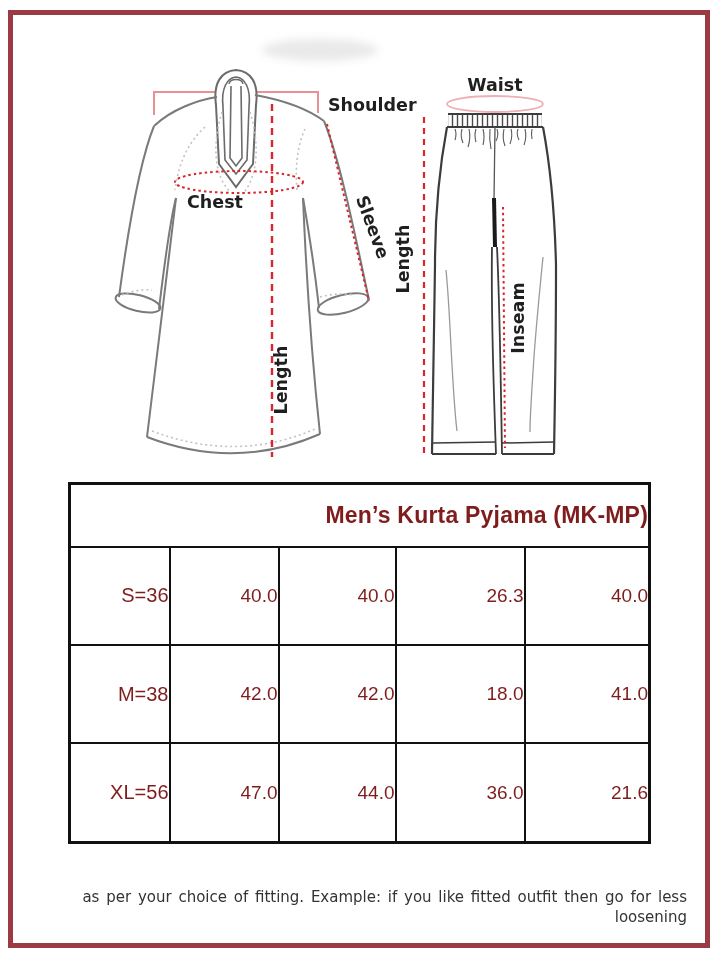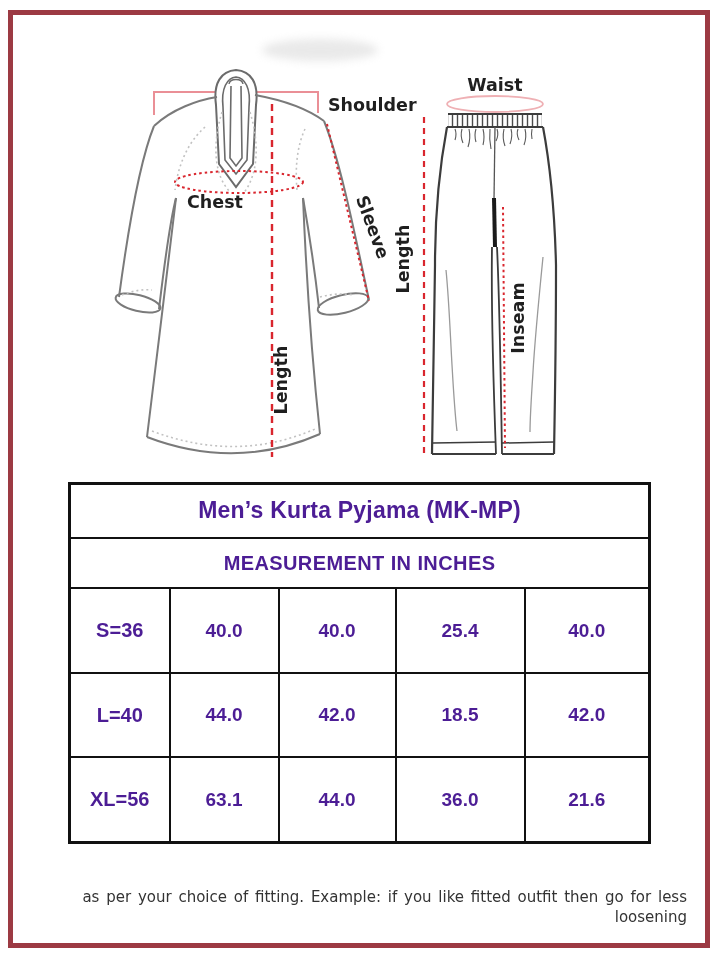--- a/index.html
+++ b/index.html
@@ -3,27 +3,27 @@
 <meta charset="utf-8">
 <style>
   html,body{margin:0;padding:0;background:#fff;}
   .page{position:relative;width:720px;height:960px;background:#ffffff;overflow:hidden;
         font-family:"Liberation Sans",sans-serif;}
   .frame{position:absolute;left:8px;top:10px;width:702px;height:938px;
          box-sizing:border-box;border:5px solid #9c3a43;pointer-events:none;}
   .diagram-svg{position:absolute;left:0;top:0;}
   .diagram-label{font-family:"DejaVu Sans",sans-serif;font-weight:600;font-size:17.5px;fill:#1f1f1f;}
   .size-table{position:absolute;left:68px;top:482px;width:580px;height:362px;
-              border-collapse:collapse;table-layout:fixed;text-align:center;color:#4c1d95;
+              border-collapse:collapse;table-layout:fixed;text-align:right;color:#7f1d1d;
               background:#fff;border:3px solid #111;}
   .size-table td,.size-table th{border:2px solid #111;padding:0;vertical-align:middle;}
   .t-title{font-size:23px;font-weight:600;height:36px;letter-spacing:.2px;}
   .t-subtitle{font-size:20px;font-weight:600;height:34px;letter-spacing:.4px;}
   .size-table th{font-size:22px;font-weight:600;height:58px;line-height:1.12;}
-  .size-table td.val{font-size:19px;font-weight:700;height:58px;}
+  .size-table td.val{font-size:19px;font-weight:400;height:58px;}
   .size-table td.size-val{font-size:20px;}
   .note{position:absolute;top:887px;right:33px;width:660px;text-align:right;
         font-family:"DejaVu Sans",sans-serif;font-size:15px;line-height:20px;
         color:#333;word-spacing:2px;}
 </style>
 </head>
 <body>
 
 <div class="page">
 
@@ -141,39 +141,36 @@
         <col style="width:109px">
         <col style="width:117px">
       <col style="width:129px">
         <col style="width:125px">
     </colgroup>
     <tbody>
       <tr>
         <td class="t-title" colspan="5">Men’s Kurta Pyjama (MK-MP)</td>
       </tr>
       <tr>
-        <td class="t-subtitle" colspan="5">MEASUREMENT IN INCHES</td>
-      </tr>
-      <tr>
         <td class="val size-val">S=36</td>
         <td class="val">40.0</td>
         <td class="val">40.0</td>
-        <td class="val">25.4</td>
+        <td class="val">26.3</td>
         <td class="val">40.0</td>
       </tr>
       <tr>
-        <td class="val size-val">L=40</td>
-        <td class="val">44.0</td>
+        <td class="val size-val">M=38</td>
         <td class="val">42.0</td>
-        <td class="val">18.5</td>
         <td class="val">42.0</td>
+        <td class="val">18.0</td>
+        <td class="val">41.0</td>
       </tr>
       <tr>
         <td class="val size-val">XL=56</td>
-        <td class="val">63.1</td>
+        <td class="val">47.0</td>
         <td class="val">44.0</td>
         <td class="val">36.0</td>
         <td class="val">21.6</td>
       </tr>
     </tbody>
   </table>
 
   <div class="note">
     <div>as per your choice of fitting. Example: if you like fitted outfit then go for less loosening</div>
   </div>

